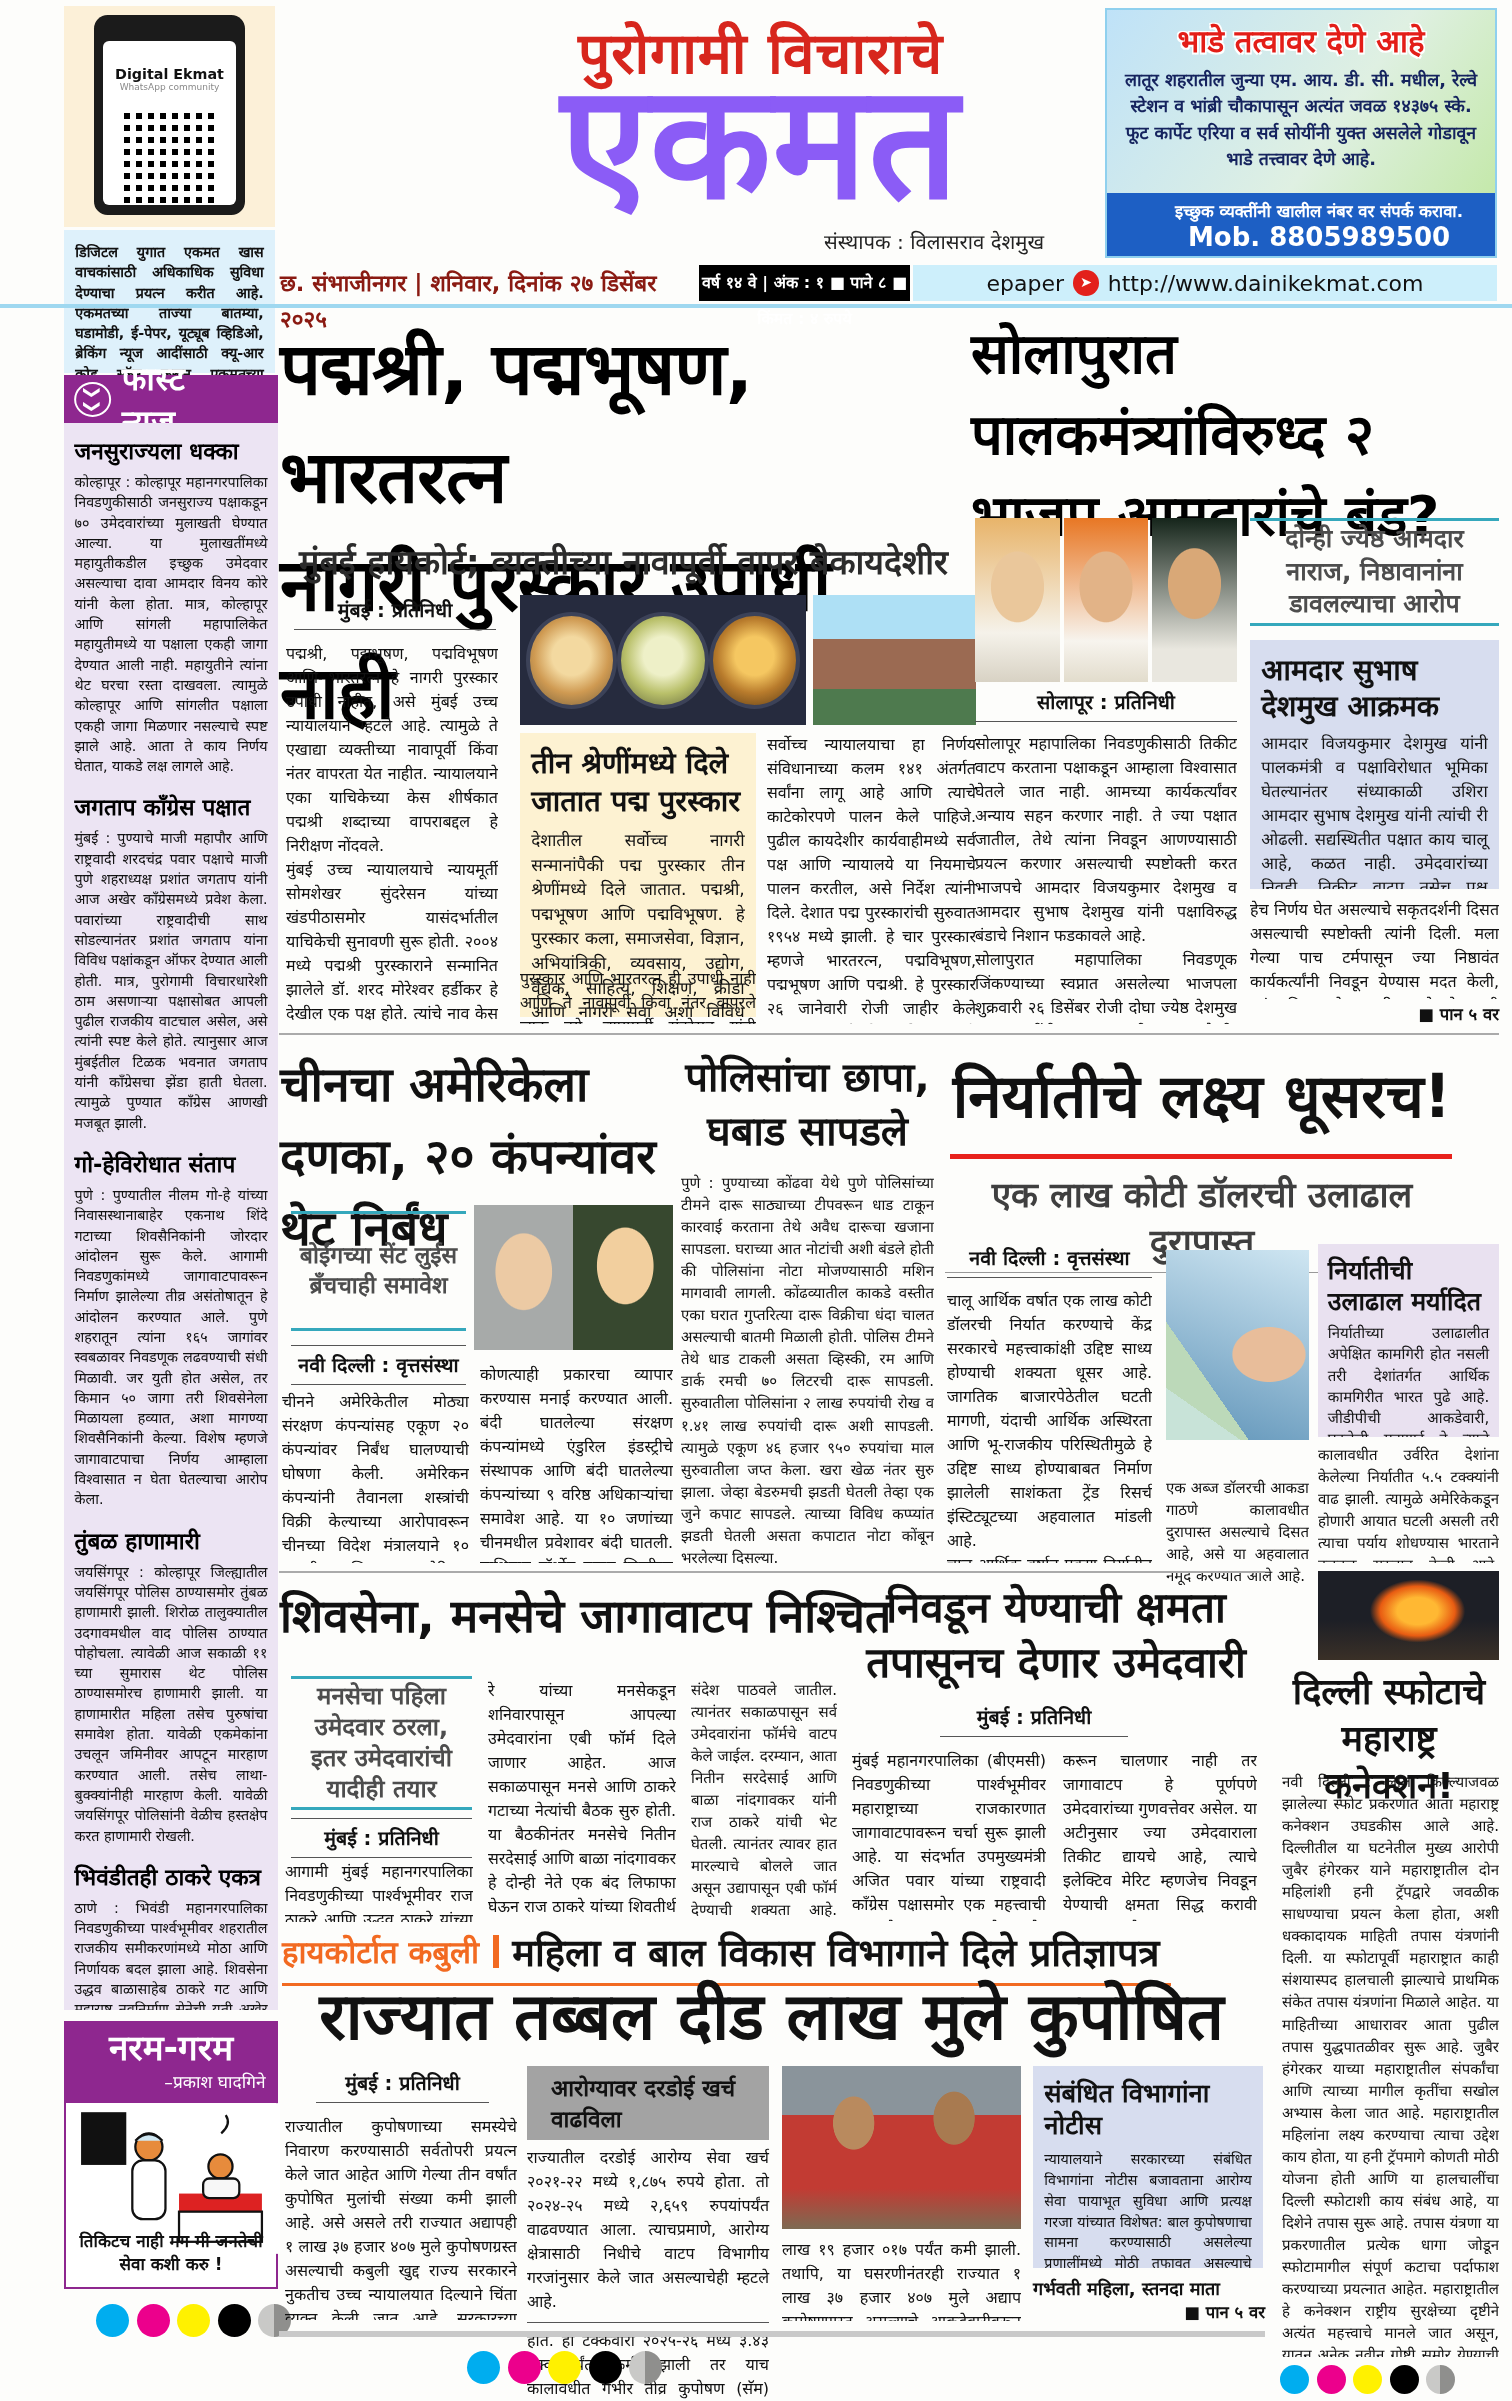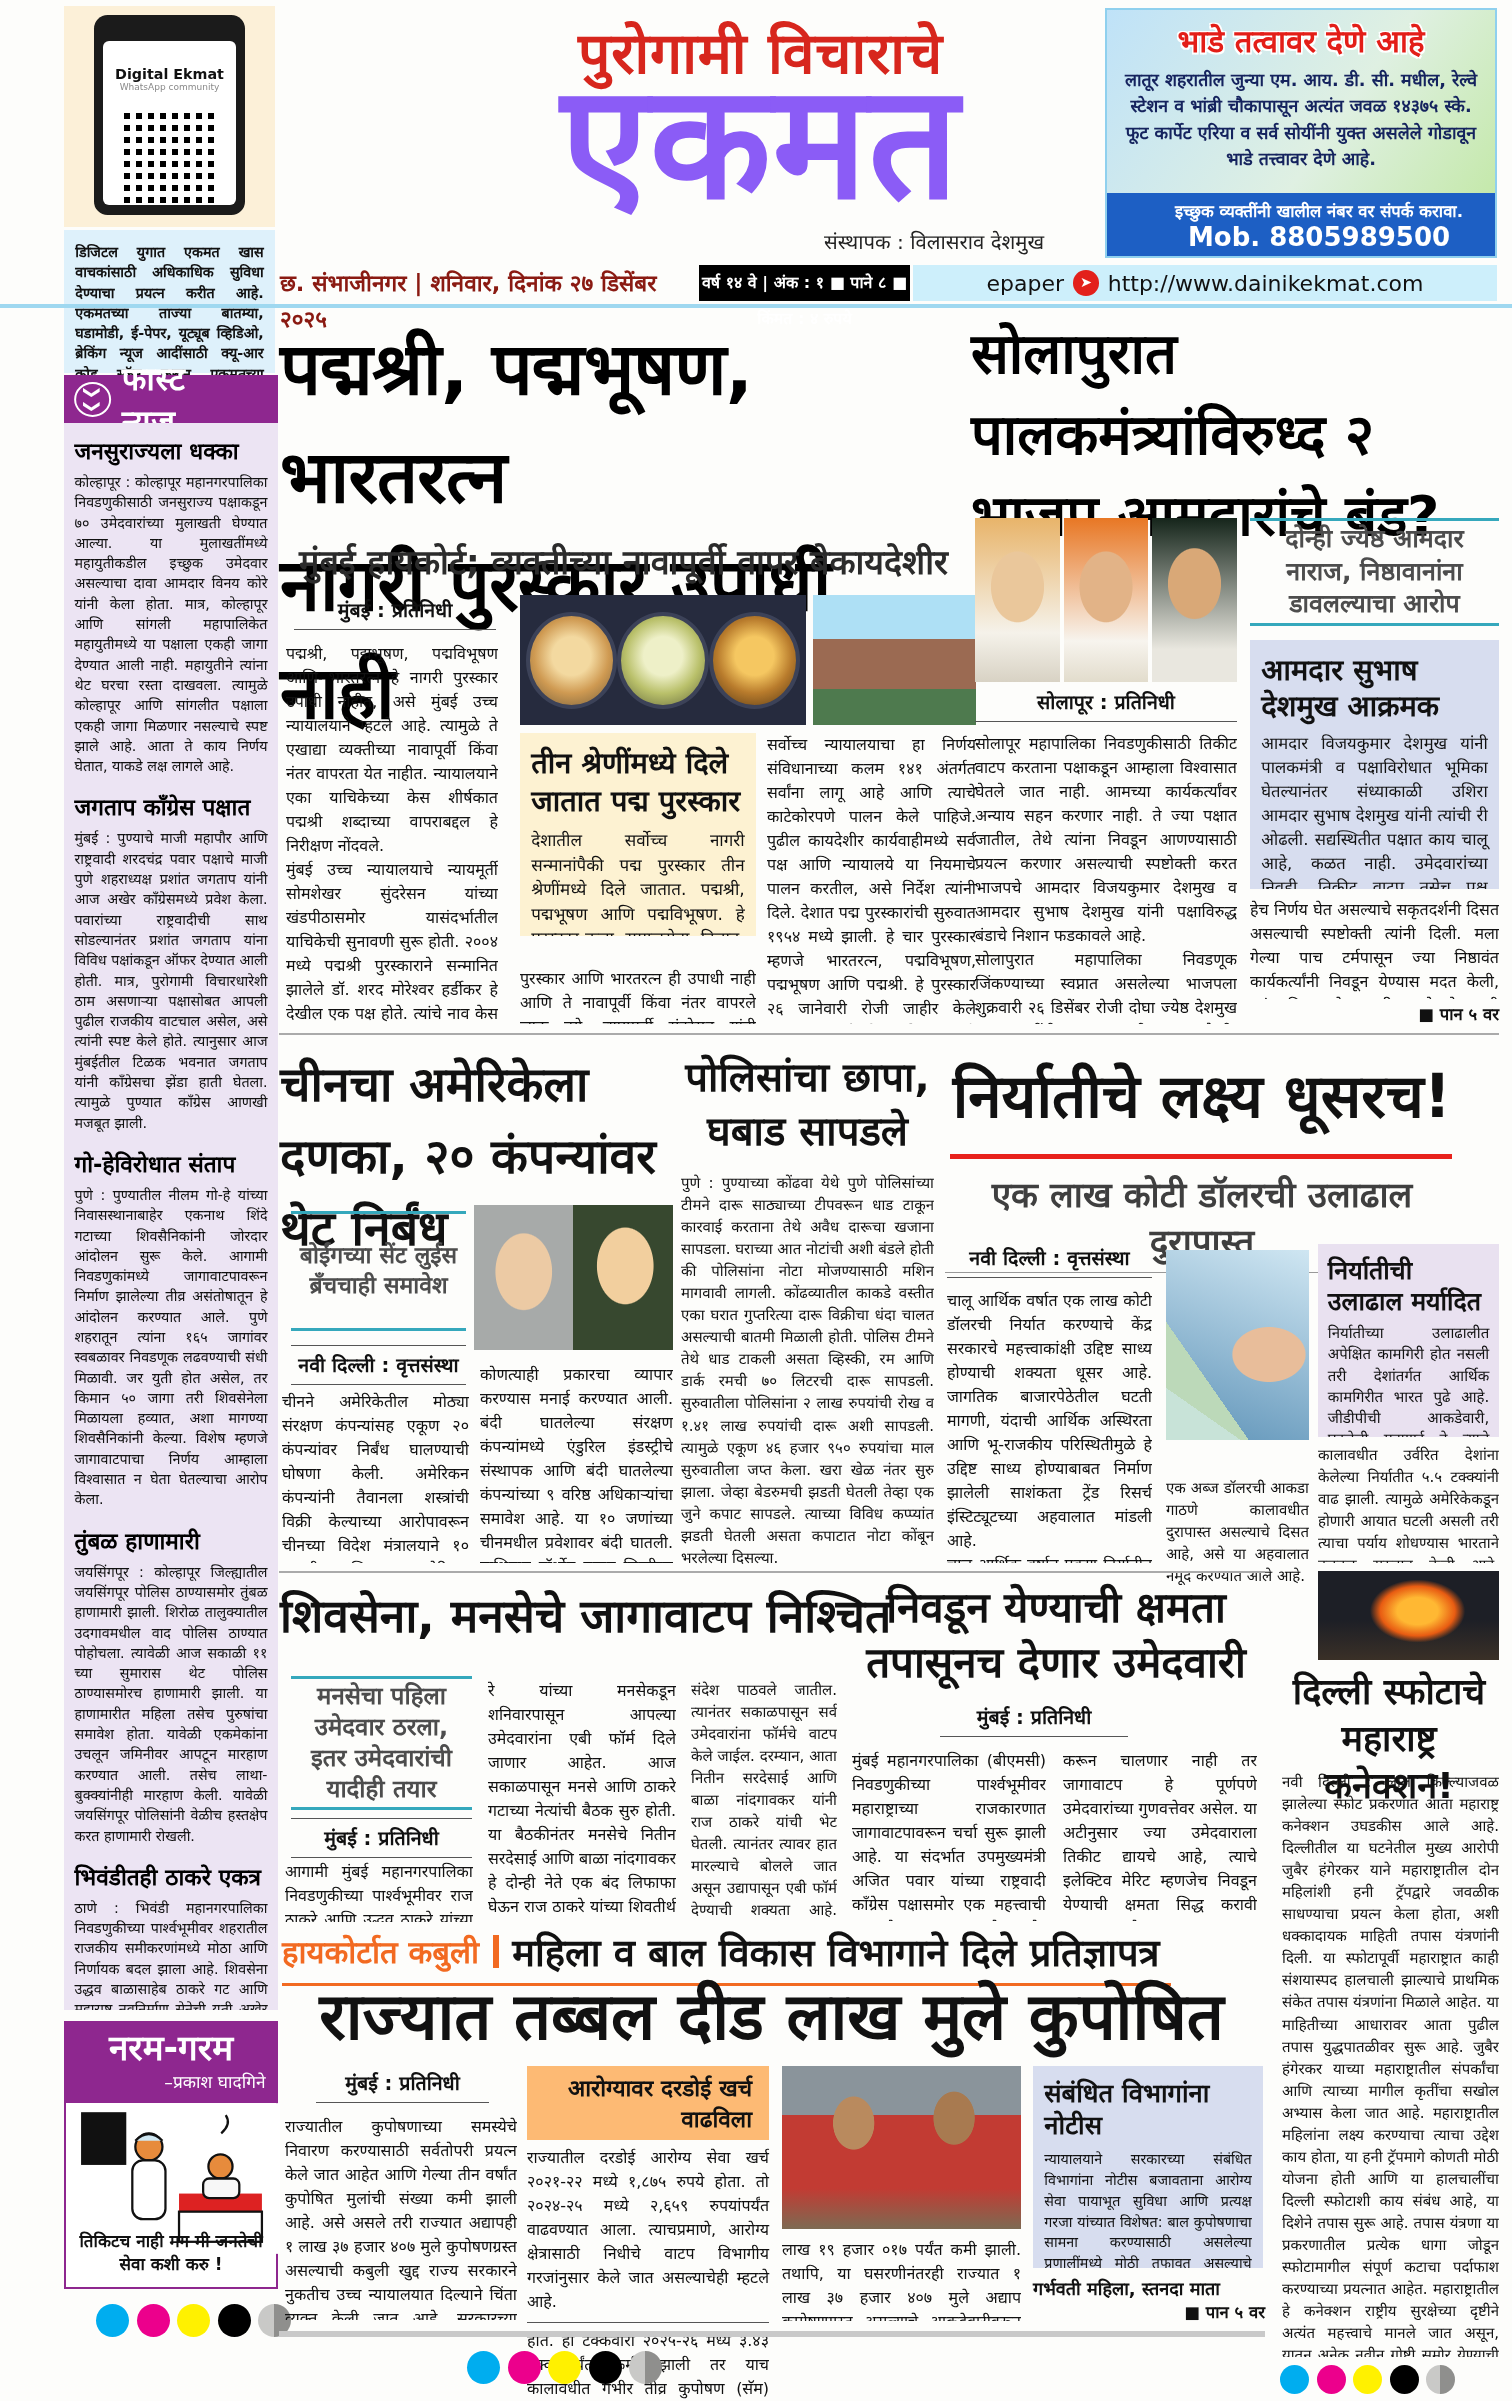--- a/index.html
+++ b/index.html
@@ -71,21 +71,21 @@
   .lavbox h3{font-size:25px;font-weight:800;margin:0 0 6px 0;line-height:1.25;}
   .lavbox p{font-size:15px;line-height:1.42;margin:0;}
   .pagenote{font-size:16.6px;font-weight:800;color:#111;}
   .redrule{background:#e8221c;}
   .grayrule{background:#aaa;}
   .exsub{font-size:35px;font-weight:800;color:#3f3f3f;text-align:center;border-bottom:1.5px solid #999;padding-bottom:7.5px;}
   .kicker{display:flex;align-items:center;gap:13.6px;border-bottom:3.8px solid #f26a21;padding-bottom:6px;}
   .kickl{color:#f26a21;font-size:31px;font-weight:800;}
   .kickbar{width:6px;height:33px;background:#f26a21;}
   .kickr{color:#111;font-size:38px;font-weight:800;}
-  .ytitle{background:#fdba74;font-size:22.6px;font-weight:800;padding:6px 17px;display:inline-block;text-align:right;}
+  .ytitle{background:#a3a3a3;font-size:22.6px;font-weight:800;padding:6px 24px;display:inline-block;}
   .capline{display:flex;justify-content:space-between;align-items:flex-start;}
   .cap{font-size:18px;font-weight:800;}
   
   .ph{background:#ccc;}
   .ph-pol1{background:radial-gradient(45px 60px at 50% 42%,#eac79b 0 58%,transparent 60%),linear-gradient(180deg,#e8b46a,#f5f2ea 70%,#d8d2c4);}
   .ph-pol2{background:radial-gradient(45px 60px at 50% 42%,#e2b387 0 58%,transparent 60%),linear-gradient(180deg,#e87724,#f7f4ee 75%,#e2dccc);}
   .ph-pol3{background:radial-gradient(45px 60px at 50% 40%,#d9a877 0 58%,transparent 60%),linear-gradient(180deg,#15251b,#e9e7df 80%);}
   .ph-medals{background:#262b3e;display:flex;align-items:center;justify-content:space-around;padding:0 6px;}
   .medal{width:89px;height:89px;border-radius:50%;border:4.5px solid #3c4258;}
   .med1{background:radial-gradient(circle at 50% 45%,#f3d9a0 0 30%,#cf9a52 58%,#6d5a3a 100%);}
@@ -200,21 +200,21 @@
   <div class="abs bt just pre ovh" style="left:286px;top:642px;width:212px;height:380px;">पद्मश्री, पद्मभूषण, पद्मविभूषण आणि भारतरत्न हे नागरी पुरस्कार उपाधी नाहीत, असे मुंबई उच्च न्यायालयाने म्हटले आहे. त्यामुळे ते एखाद्या व्यक्तीच्या नावापूर्वी किंवा नंतर वापरता येत नाहीत. न्यायालयाने एका याचिकेच्या केस शीर्षकात पद्मश्री शब्दाच्या वापराबद्दल हे निरीक्षण नोंदवले.
 मुंबई उच्च न्यायालयाचे न्यायमूर्ती सोमशेखर सुंदरेसन यांच्या खंडपीठासमोर यासंदर्भातील याचिकेची सुनावणी सुरू होती. २००४ मध्ये पद्मश्री पुरस्काराने सन्मानित झालेले डॉ. शरद मोरेश्वर हर्डीकर हे देखील एक पक्ष होते. त्यांचे नाव केस शीर्षकात पद्मश्री डॉ. शरद मोरेश्वर हर्डीकर असे सूचीबद्ध केले होते. न्यायाधीशांनी यावर आक्षेप घेत म्हटले की, हे कायद्यानुसार बेकायदेशीर आहे. यासंदर्भात उच्च न्यायालयाने १९९५ च्या सर्वोच्च न्यायालयाच्या घटनापीठाच्या निर्णयाचा हवाला दिला. त्या निर्णयात सर्वोच्च न्यायालयाने स्पष्टपणे म्हटले होते की, पद्म</div>
 
   <div class="abs ph ph-medals" style="left:520px;top:595px;width:286px;height:130px;">
     <span class="medal med1"></span>
     <span class="medal med2"></span>
     <span class="medal med3"></span>
   </div>
   <div class="abs ph ph-hc" style="left:813px;top:595px;width:163px;height:130px;"></div>
 
-  <div class="abs ybox ovh" style="left:520px;top:733px;width:236px;height:203px;">
+  <div class="abs ybox ovh" style="left:520px;top:733px;width:236px;height:284px;">
     <h3>तीन श्रेणींमध्ये दिले जातात पद्म पुरस्कार</h3>
     <p class="just">देशातील सर्वोच्च नागरी सन्मानांपैकी पद्म पुरस्कार तीन श्रेणींमध्ये दिले जातात. पद्मश्री, पद्मभूषण आणि पद्मविभूषण. हे पुरस्कार कला, समाजसेवा, विज्ञान, अभियांत्रिकी, व्यवसाय, उद्योग, वैद्यक, साहित्य, शिक्षण, क्रीडा आणि नागरी सेवा अशा विविध क्षेत्रातील उत्कृष्टतेसाठी दिले जातात. यंदा क्रिकेटपटू आर. अश्विनसह ७१ व्यक्तींना पद्म पुरस्कार देण्यात आले.</p>
   </div>
   <div class="abs bt just ovh" style="left:520px;top:967px;width:236px;height:57px;">पुरस्कार आणि भारतरत्न ही उपाधी नाही आणि ते नावापूर्वी किंवा नंतर वापरले जाऊ नये. न्यायमूर्ती सुंदरेसन यांनी सांगितले की,</div>
   <div class="abs bt just ovh" style="left:767px;top:733px;width:209px;height:291px;">सर्वोच्च न्यायालयाचा हा निर्णय संविधानाच्या कलम १४१ अंतर्गत सर्वांना लागू आहे आणि त्याचे काटेकोरपणे पालन केले पाहिजे. पुढील कायदेशीर कार्यवाहीमध्ये सर्व पक्ष आणि न्यायालये या नियमाचे पालन करतील, असे निर्देश त्यांनी दिले. देशात पद्म पुरस्कारांची सुरुवात १९५४ मध्ये झाली. हे चार पुरस्कार म्हणजे भारतरत्न, पद्मविभूषण, पद्मभूषण आणि पद्मश्री. हे पुरस्कार २६ जानेवारी रोजी जाहीर केले जातात. मार्च-एप्रिलमध्ये राष्ट्रपती भवनात हा समारंभ आयोजित केला जातो. या पुरस्कारात पदक आणि प्रशस्तिपत्र असते. भारतरत्न हा देशातील सर्वोच्च नागरी पुरस्कार आहे, जो राष्ट्रीय सेवा, क्रीडा, विज्ञान, साहित्य आणि कला यासाठी दिला जातो. दरवर्षी फक्त तीन लोकांनाच हा पुरस्कार दिला जाऊ शकतो.</div>
 
   <div class="abs h2a" style="left:971px;top:313px;width:527px;">सोलापुरात पालकमंत्र्यांविरुध्द २ भाजप आमदारांचे बंड?</div>
   <div class="abs" style="left:975px;top:518px;width:262px;height:164px;display:flex;gap:3.8px;">
     <div class="ph ph-pol1" style="flex:1;"></div>
     <div class="ph ph-pol2" style="flex:1;"></div>

